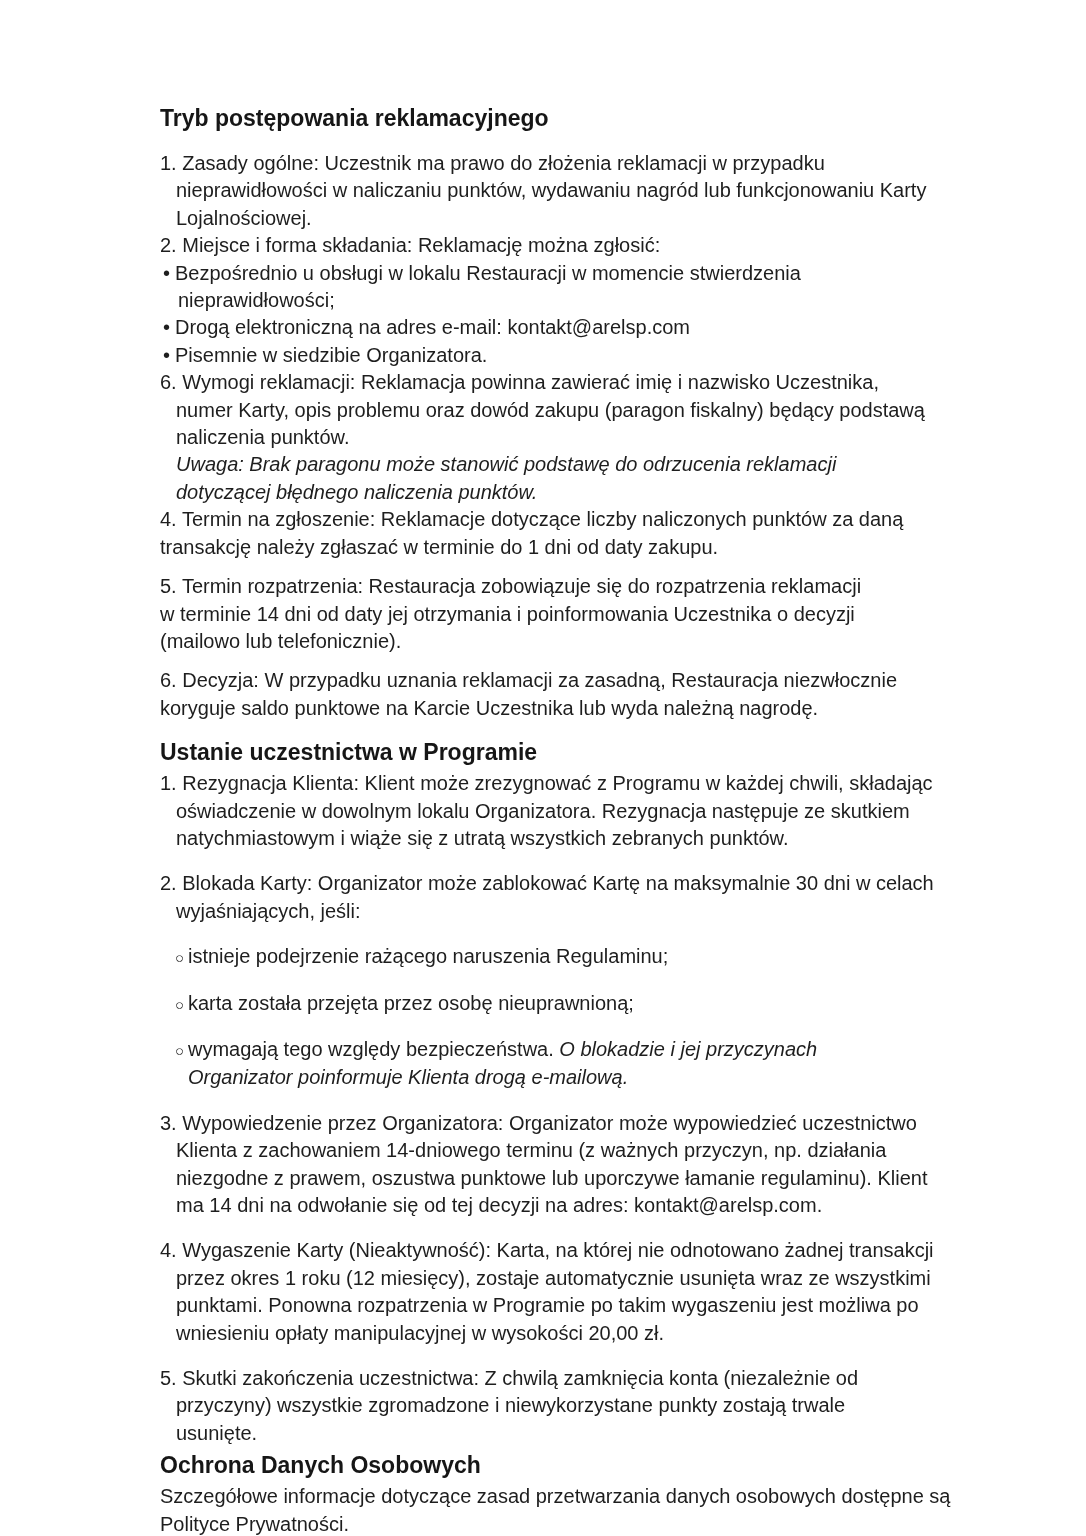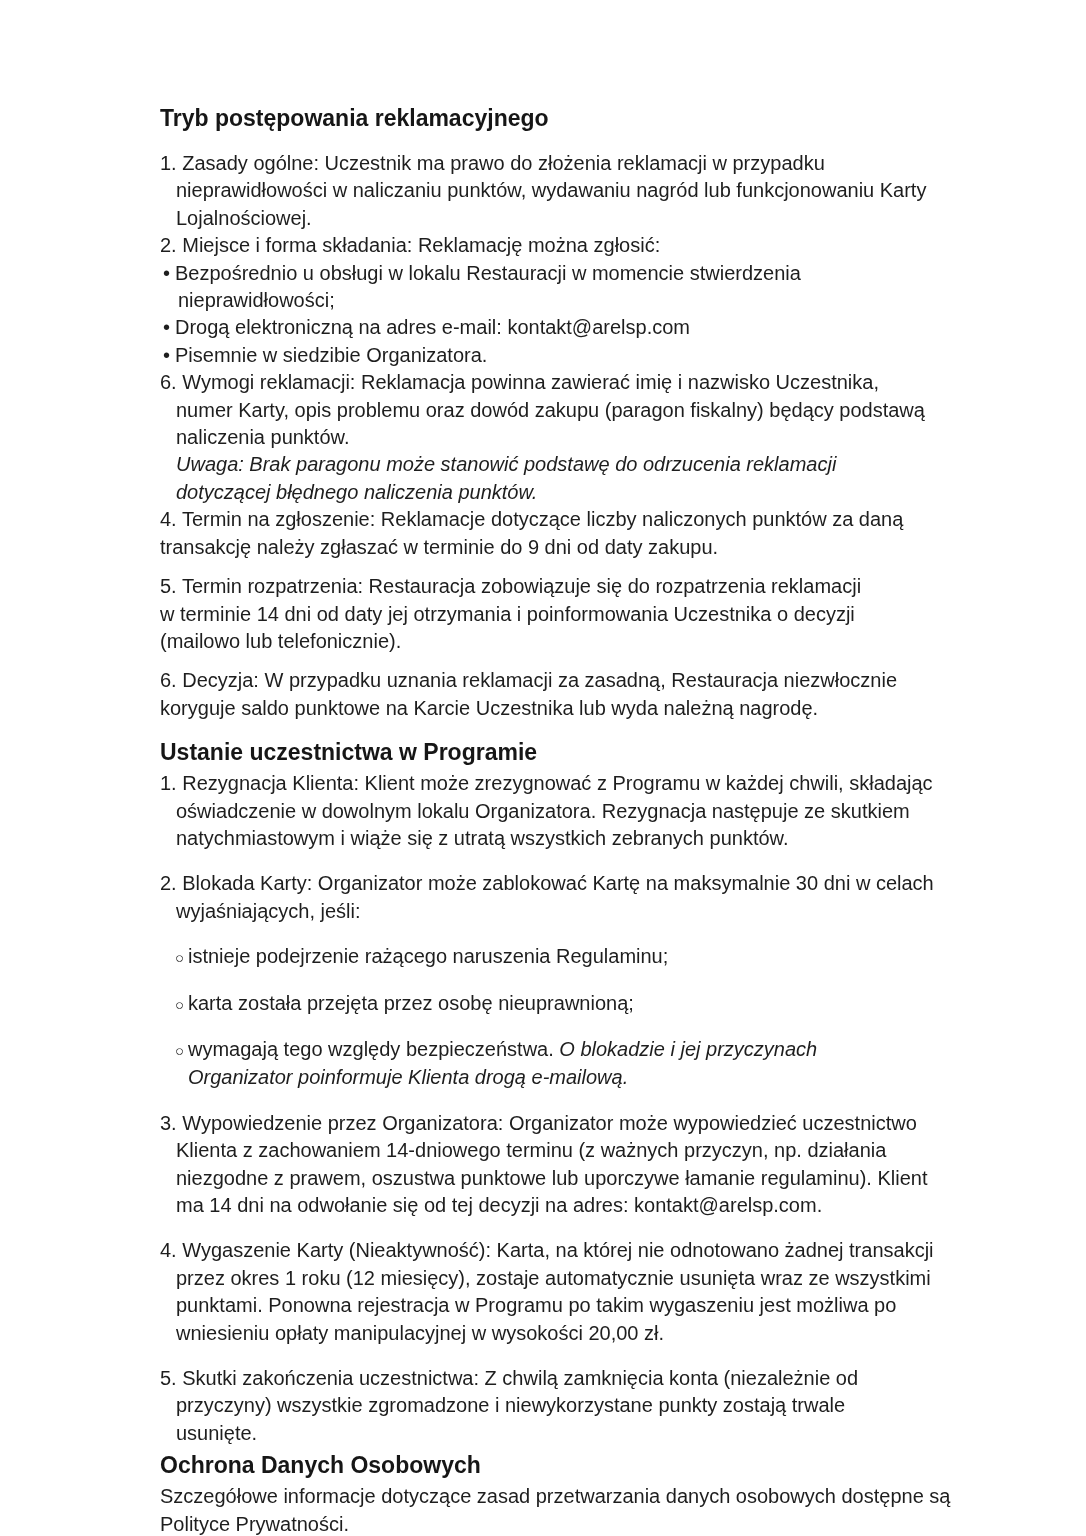--- a/index.html
+++ b/index.html
@@ -62,21 +62,21 @@
   <div class="item">
     <div class="line">6. Wymogi reklamacji: Reklamacja powinna zawierać imię i nazwisko Uczestnika,</div>
     <div class="line ct">numer Karty, opis problemu oraz dowód zakupu (paragon fiskalny) będący podstawą</div>
     <div class="line ct">naliczenia punktów.</div>
     <div class="line ct it">Uwaga: Brak paragonu może stanowić podstawę do odrzucenia reklamacji</div>
     <div class="line ct it">dotyczącej błędnego naliczenia punktów.</div>
   </div>
 
   <div class="item">
     <div class="line">4. Termin na zgłoszenie: Reklamacje dotyczące liczby naliczonych punktów za daną</div>
-    <div class="line">transakcję należy zgłaszać w terminie do 9 dni od daty zakupu.</div>
+    <div class="line">transakcję należy zgłaszać w terminie do 1 dni od daty zakupu.</div>
   </div>
 
   <div class="item m12">
     <div class="line">5. Termin rozpatrzenia: Restauracja zobowiązuje się do rozpatrzenia reklamacji</div>
     <div class="line">w terminie 14 dni od daty jej otrzymania i poinformowania Uczestnika o decyzji</div>
     <div class="line">(mailowo lub telefonicznie).</div>
   </div>
 
   <div class="item m12">
     <div class="line">6. Decyzja: W przypadku uznania reklamacji za zasadną, Restauracja niezwłocznie</div>
@@ -112,21 +112,21 @@
   <div class="item m2">
     <div class="line">3. Wypowiedzenie przez Organizatora: Organizator może wypowiedzieć uczestnictwo</div>
     <div class="line ct">Klienta z zachowaniem 14-dniowego terminu (z ważnych przyczyn, np. działania</div>
     <div class="line ct">niezgodne z prawem, oszustwa punktowe lub uporczywe łamanie regulaminu). Klient</div>
     <div class="line ct">ma 14 dni na odwołanie się od tej decyzji na adres: kontakt@arelsp.com.</div>
   </div>
 
   <div class="item m2">
     <div class="line">4. Wygaszenie Karty (Nieaktywność): Karta, na której nie odnotowano żadnej transakcji</div>
     <div class="line ct">przez okres 1 roku (12 miesięcy), zostaje automatycznie usunięta wraz ze wszystkimi</div>
-    <div class="line ct">punktami. Ponowna rejestracja w Programu po takim wygaszeniu jest możliwa po</div>
+    <div class="line ct">punktami. Ponowna rozpatrzenia w Programie po takim wygaszeniu jest możliwa po</div>
     <div class="line ct">wniesieniu opłaty manipulacyjnej w wysokości 20,00 zł.</div>
   </div>
 
   <div class="item m2">
     <div class="line">5. Skutki zakończenia uczestnictwa: Z chwilą zamknięcia konta (niezależnie od</div>
     <div class="line ct">przyczyny) wszystkie zgromadzone i niewykorzystane punkty zostają trwale</div>
     <div class="line ct">usunięte.</div>
   </div>
 
   <h2 class="heading h-last">Ochrona Danych Osobowych</h2>

